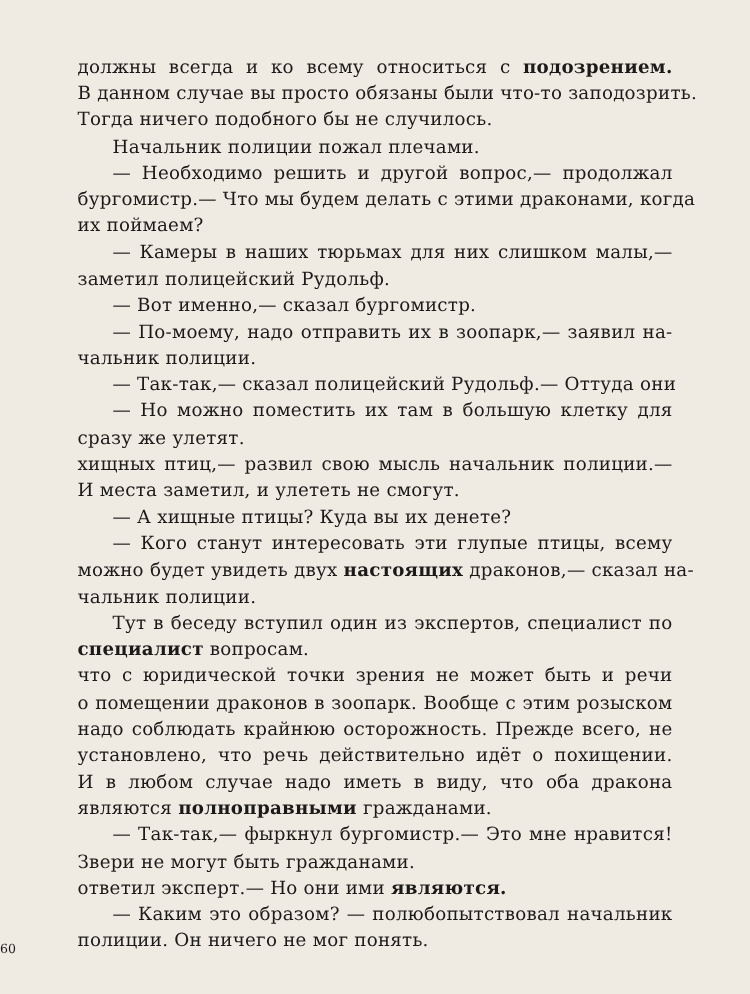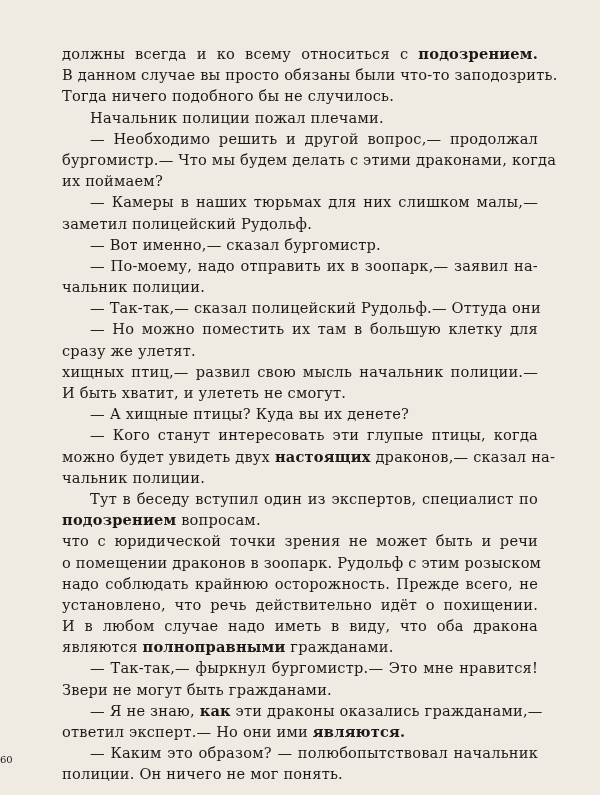--- a/index.html
+++ b/index.html
@@ -43,34 +43,33 @@
       <div class="line last"><span>их поймаем?</span></div>
       <div class="line indent"><span>— Камеры в наших тюрьмах для них слишком малы,—</span></div>
       <div class="line last"><span>заметил полицейский Рудольф.</span></div>
       <div class="line indent last"><span>— Вот именно,— сказал бургомистр.</span></div>
       <div class="line indent"><span>— По-моему, надо отправить их в зоопарк,— заявил на-</span></div>
       <div class="line last"><span>чальник полиции.</span></div>
       <div class="line indent"><span>— Так-так,— сказал полицейский Рудольф.— Оттуда они</span></div>
       <div class="line indent"><span>— Но можно поместить их там в большую клетку для</span></div>
       <div class="line last"><span>сразу же улетят.</span></div>
       <div class="line"><span>хищных птиц,— развил свою мысль начальник полиции.—</span></div>
-      <div class="line last"><span>И быть хватит, и улететь не смогут.</span></div>
+      <div class="line last"><span>И места заметил, и улететь не смогут.</span></div>
       <div class="line indent last"><span>— А хищные птицы? Куда вы их денете?</span></div>
-      <div class="line indent"><span>— Кого станут интересовать эти глупые птицы, когда</span></div>
+      <div class="line indent"><span>— Кого станут интересовать эти глупые птицы, всему</span></div>
       <div class="line"><span>можно будет увидеть двух </span><span class="bold">настоящих</span><span> драконов,— сказал на-</span></div>
       <div class="line last"><span>чальник полиции.</span></div>
       <div class="line indent"><span>Тут в беседу вступил один из экспертов, специалист по</span></div>
-      <div class="line last"><span class="bold">подозрением</span><span> вопросам.</span></div>
+      <div class="line last"><span class="bold">специалист</span><span> вопросам.</span></div>
       <div class="line"><span>что с юридической точки зрения не может быть и речи</span></div>
-      <div class="line"><span>о помещении драконов в зоопарк. Рудольф с этим розыском</span></div>
+      <div class="line"><span>о помещении драконов в зоопарк. Вообще с этим розыском</span></div>
       <div class="line"><span>надо соблюдать крайнюю осторожность. Прежде всего, не</span></div>
       <div class="line"><span>установлено, что речь действительно идёт о похищении.</span></div>
       <div class="line"><span>И в любом случае надо иметь в виду, что оба дракона</span></div>
       <div class="line last"><span>являются </span><span class="bold">полноправными</span><span> гражданами.</span></div>
       <div class="line indent"><span>— Так-так,— фыркнул бургомистр.— Это мне нравится!</span></div>
       <div class="line last"><span>Звери не могут быть гражданами.</span></div>
-      <div class="line indent"><span>— Я не знаю, </span><span class="bold">как</span><span> эти драконы оказались гражданами,—</span></div>
       <div class="line last"><span>ответил эксперт.— Но они ими </span><span class="bold">являются.</span></div>
       <div class="line indent"><span>— Каким это образом? — полюбопытствовал начальник</span></div>
       <div class="line last"><span>полиции. Он ничего не мог понять.</span></div>
     </div>
   <div class="page-number">60</div>
 </div>
 
 </body></html>

